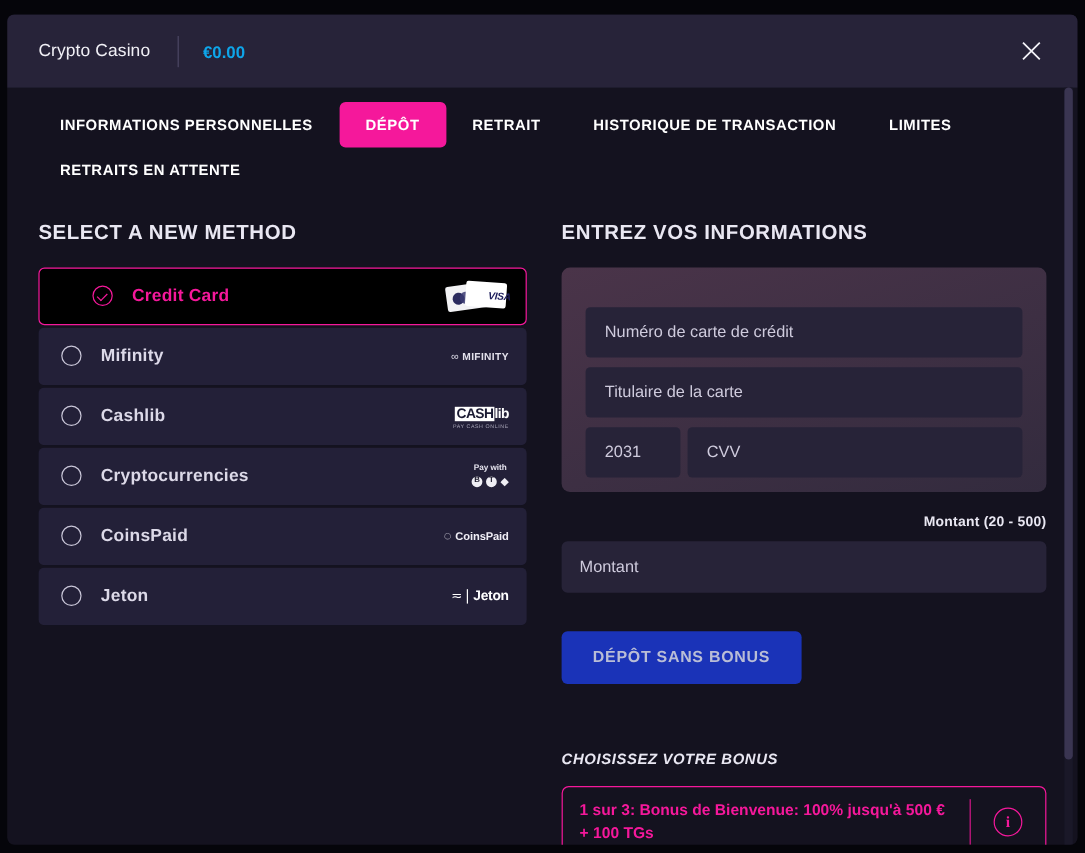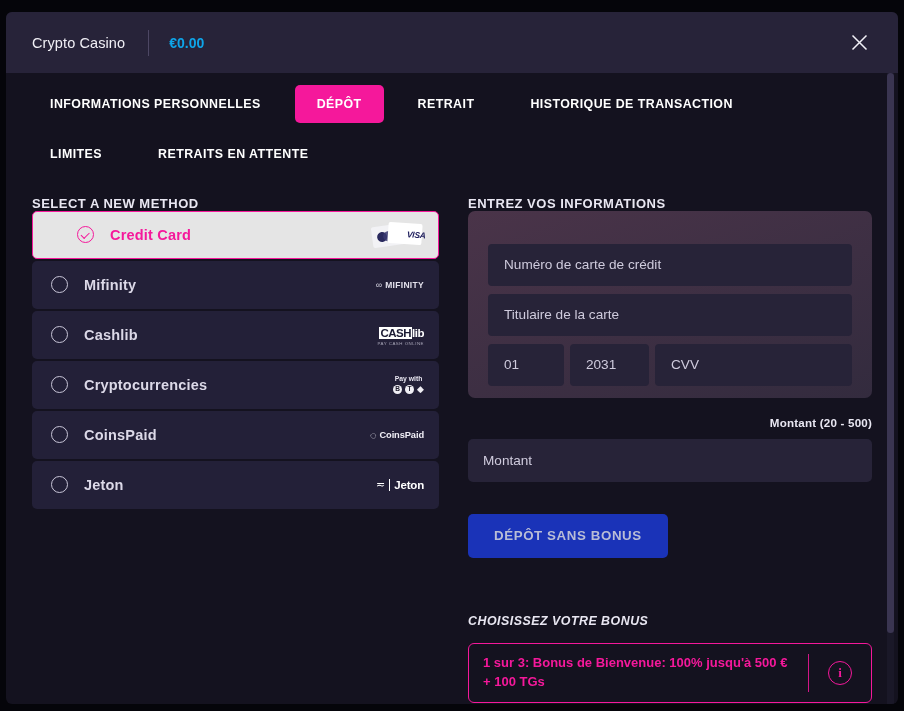--- a/index.html
+++ b/index.html
@@ -73,21 +73,20 @@
     cursor: pointer;
   }
   .close-btn svg { display: block; }
 
   
   .tabs {
     display: flex;
     flex-wrap: wrap;
     padding: 12px 36px 6px 22px;
     row-gap: 0px;
-    gap: 12px;
   }
   .tab {
     color: #ffffff;
     font-size: 12.4px;
     font-weight: bold;
     letter-spacing: .45px;
     padding: 13px 22px;
     border-radius: 5px;
     cursor: pointer;
     white-space: nowrap;
@@ -102,39 +101,40 @@
   .body {
     display: flex;
     padding: 16px 26px 0 26px;
     gap: 29px;
   }
   .col-left  { width: 407px; flex: none; }
   .col-right { width: 404px; flex: none; }
 
   .section-title {
     color: #e9e7f2;
-    font-size: 13px;
+    font-size: 17px;
     font-weight: bold;
     letter-spacing: .5px;
+    margin-bottom: 19px;
   }
 
   
   .method {
     height: 48px;
     background: #232038;
     border-radius: 5px;
     display: flex;
     align-items: center;
     padding: 0 14px 0 18px;
     margin-bottom: 2px;
     cursor: pointer;
     border: 1px solid transparent;
   }
   .method.selected {
-    background: #e5e5e5;
+    background: #000000;
     border: 1px solid #f5189b;
     padding-left: 44px;
   }
   .radio {
     width: 17px; height: 17px;
     border-radius: 50%;
     border: 1.6px solid #c9c6d8;
     flex: none;
     margin-right: 16px;
     position: relative;
@@ -459,23 +459,20 @@
       <div class="section-title">ENTREZ VOS INFORMATIONS</div>
 
       <div class="card-panel">
         <div class="field">
           <span class="ph">Numéro de carte de crédit</span>
         </div>
         <div class="field">
           <span class="ph">Titulaire de la carte</span>
         </div>
         <div class="field-row">
-          <div class="field f-mm">
-            <span class="ph">01</span>
-          </div>
           <div class="field f-yyyy">
             <span class="ph">2031</span>
           </div>
           <div class="field f-cvv">
             <span class="ph">CVV</span>
           </div>
         </div>
       </div>
 
       <div class="amount-label">Montant (20 - 500)</div>

